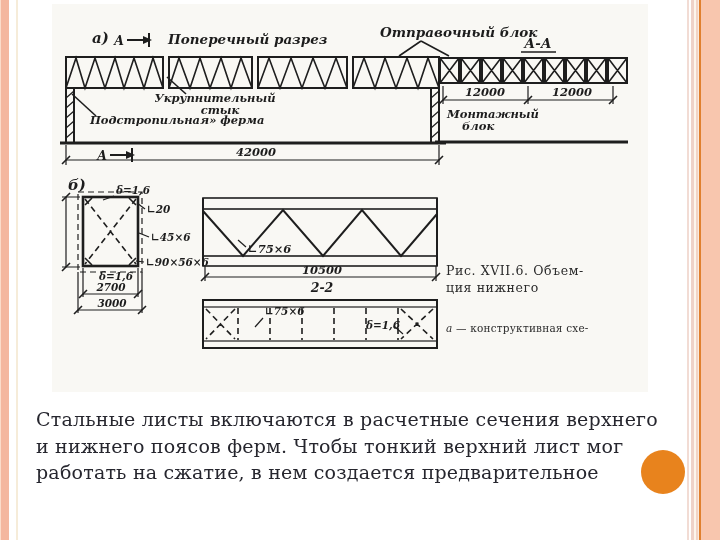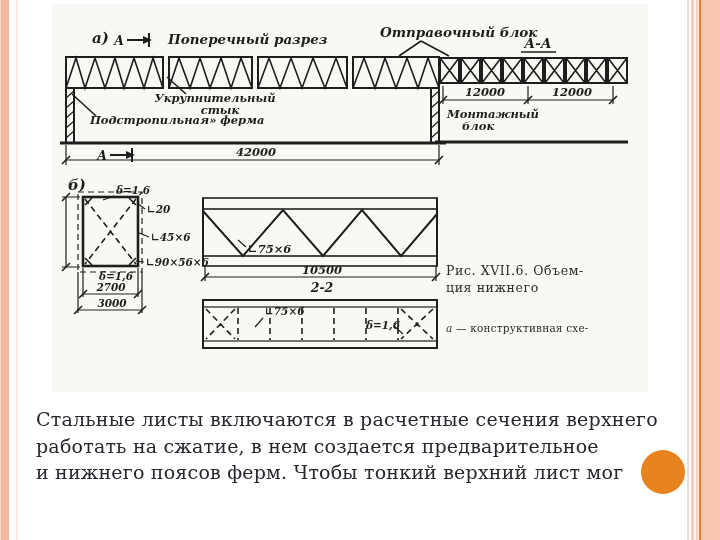--- a/index.html
+++ b/index.html
@@ -214,18 +214,18 @@
   </svg>
 
   <div class="caption">
     <div class="cap-main">Рис. XVII.6. Объем-</div>
     <div class="cap-main">ция нижнего</div>
     <div class="cap-sub first"><span class="em">а</span><span> — конструктивная схе-</span></div>
   </div>
 
   <div class="paragraph">
     <div>Стальные листы включаются в расчетные сечения верхнего</div>
+    <div>и нижнего поясов ферм. Чтобы тонкий верхний лист мог</div>
     <div>работать на сжатие, в нем создается предварительное</div>
-    <div>и нижнего поясов ферм. Чтобы тонкий верхний лист мог</div>
   </div>
 
   <div class="right-border"></div>
 </div>
 
 </body></html>

